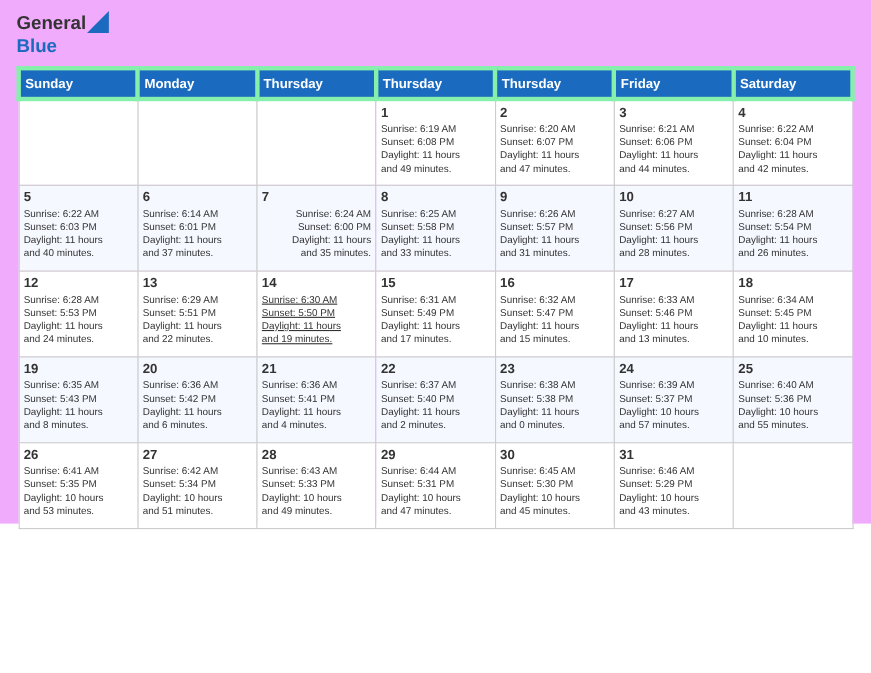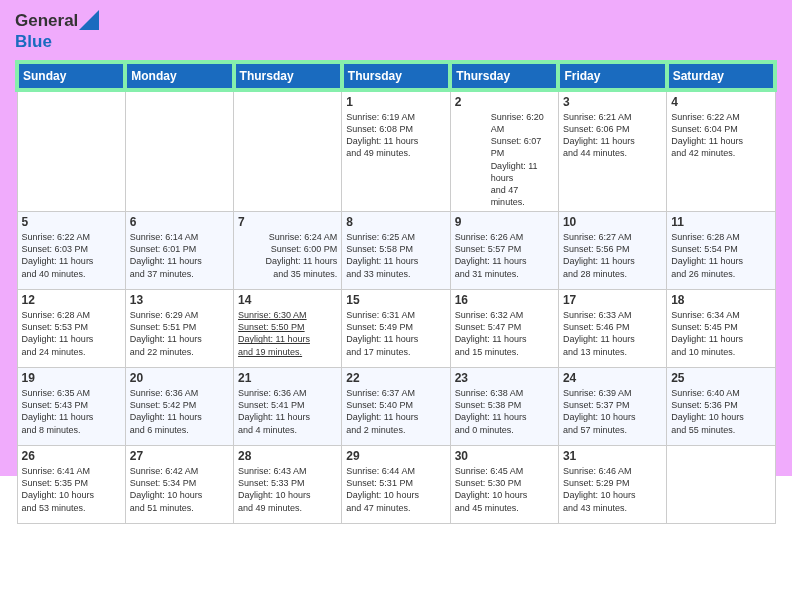--- a/index.html
+++ b/index.html
@@ -129,21 +129,21 @@
           <td class="empty-cell"></td>
           <td>
             <span class="day-number">1</span>
             <div class="day-info" style="white-space: pre-line;">Sunrise: 6:19 AM
 Sunset: 6:08 PM
 Daylight: 11 hours
 and 49 minutes.</div>
           </td>
           <td>
             <span class="day-number">2</span>
-            <div class="day-info" style="white-space: pre-line; margin-left: 36px;">Sunrise: 6:20 AM
+            <div class="day-info" style="white-space: pre-line;">Sunrise: 6:20 AM
 Sunset: 6:07 PM
 Daylight: 11 hours
 and 47 minutes.</div>
           </td>
           <td>
             <span class="day-number">3</span>
             <div class="day-info" style="white-space: pre-line;">Sunrise: 6:21 AM
 Sunset: 6:06 PM
 Daylight: 11 hours
 and 44 minutes.</div>

